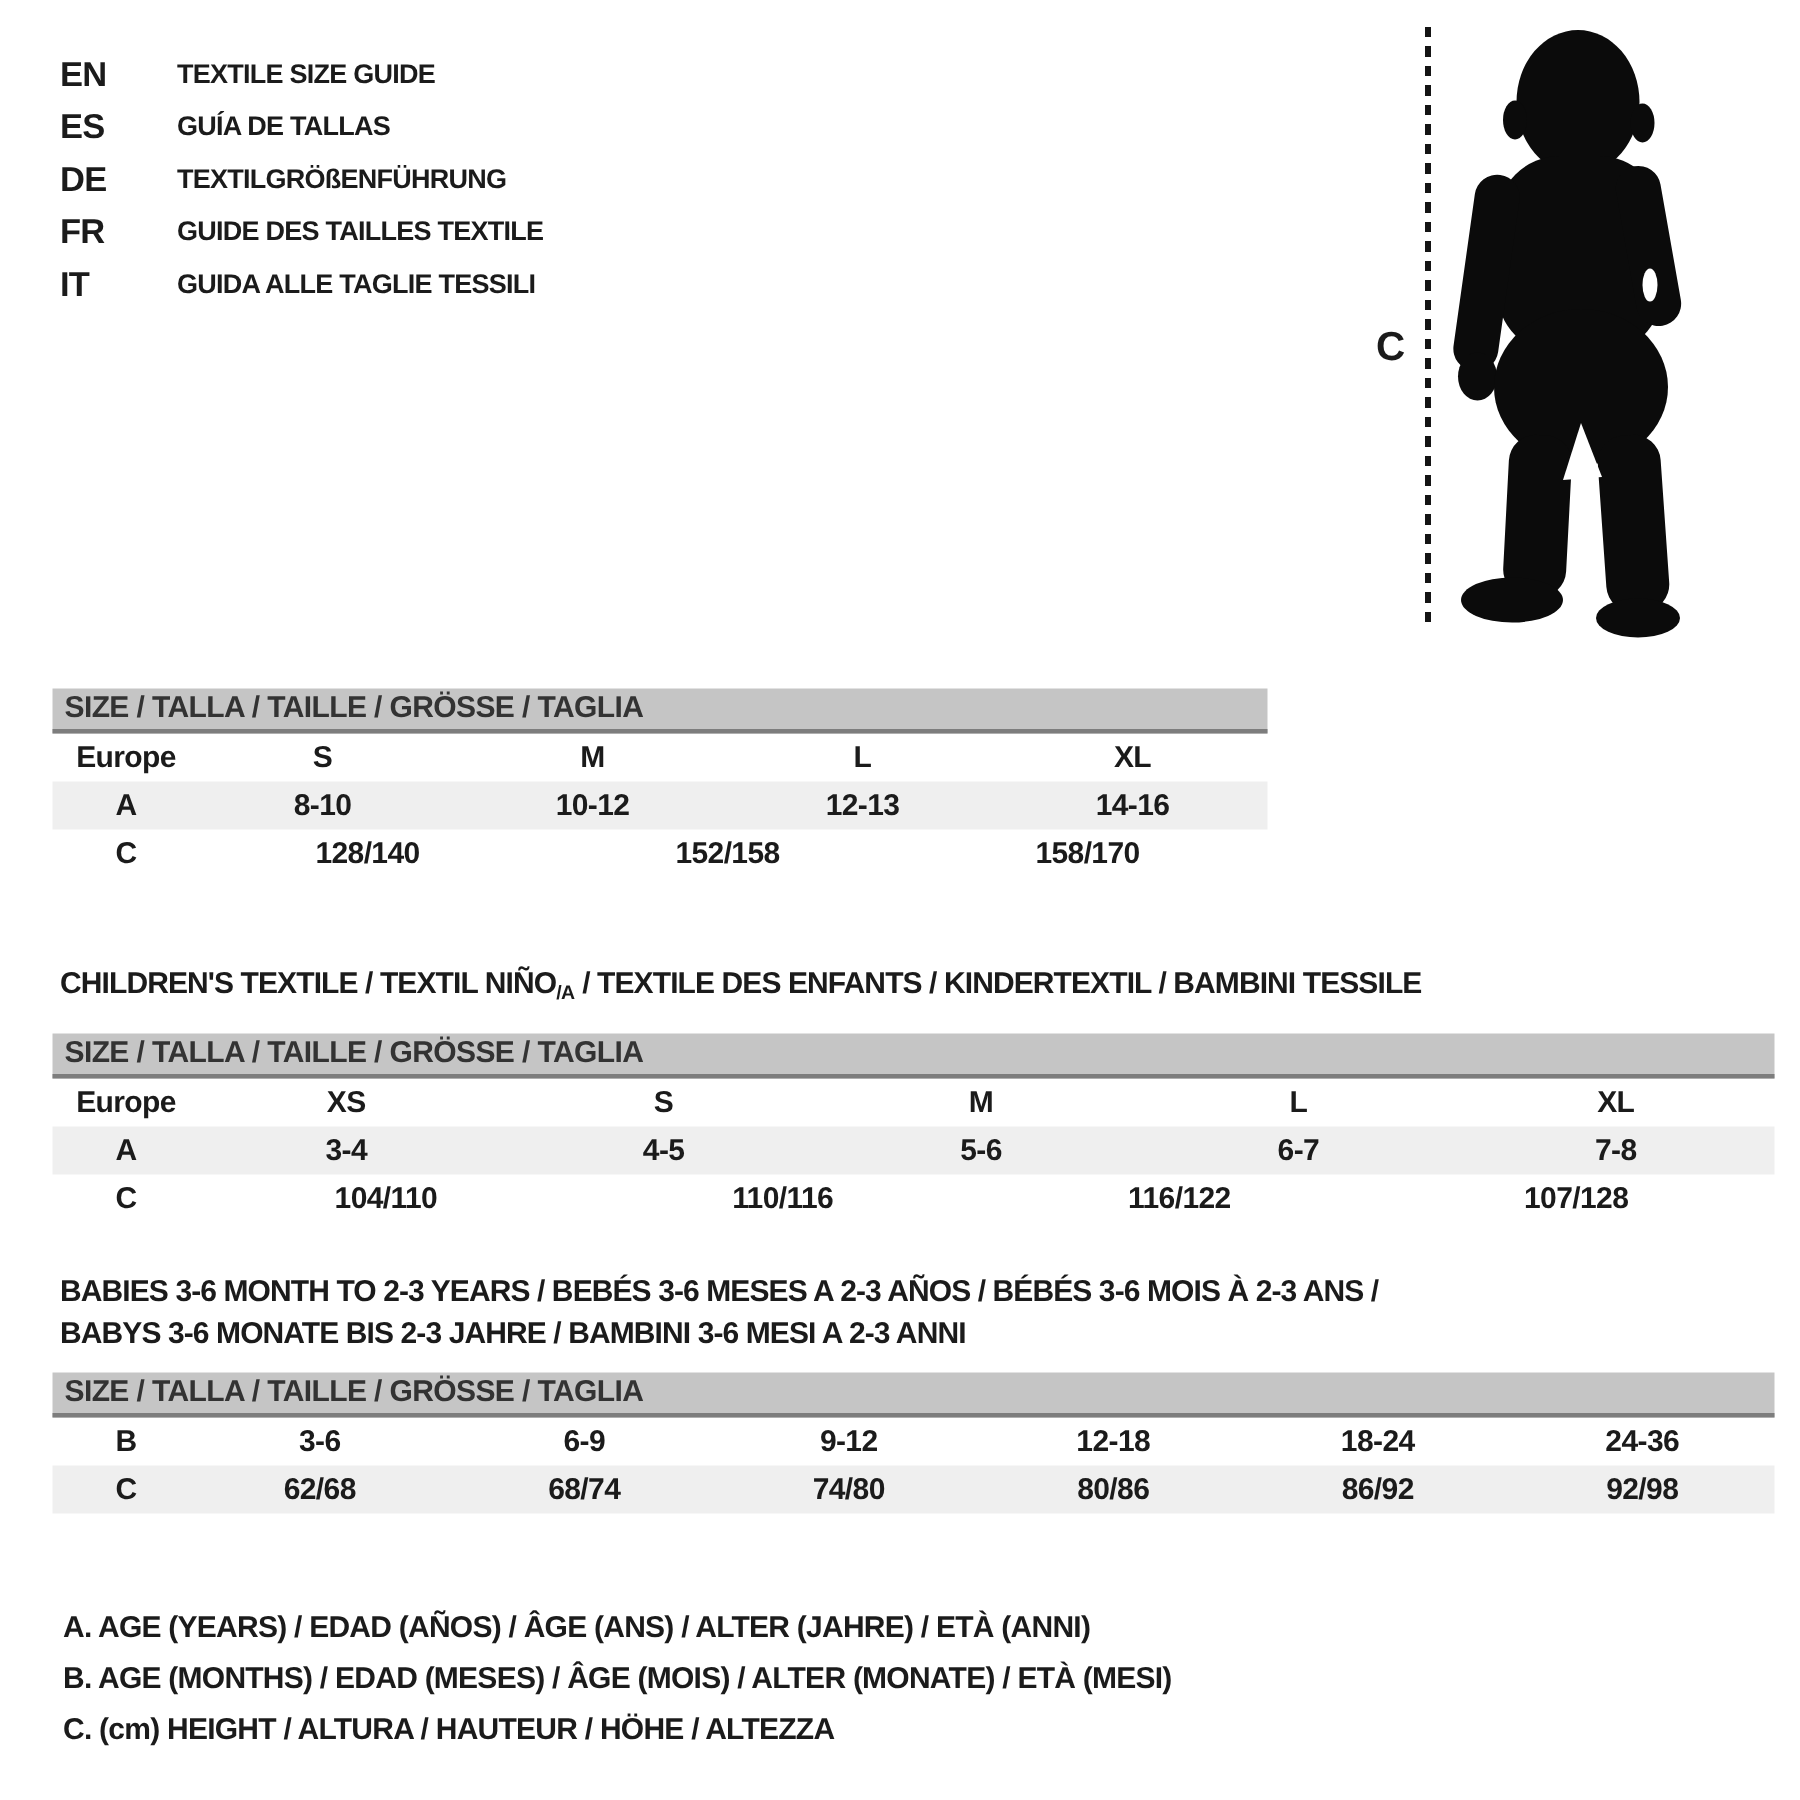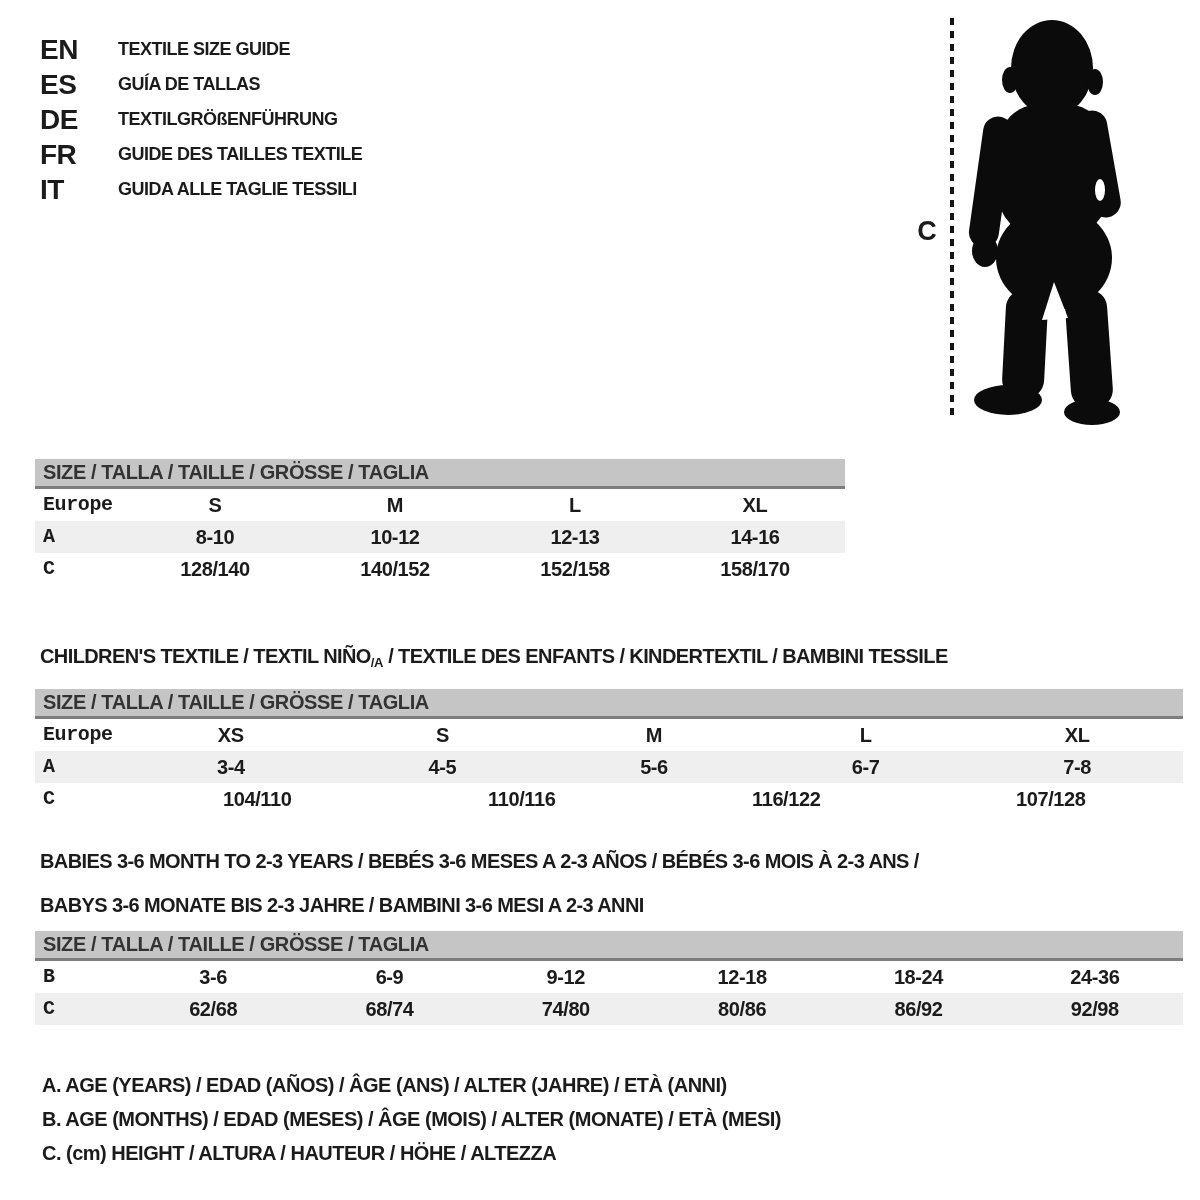--- a/index.html
+++ b/index.html
@@ -5,53 +5,53 @@
   html,body{margin:0;padding:0;}
   body{
     width:1200px;height:1200px;position:relative;overflow:hidden;
     background:#ffffff;color:#1b1b1b;
     font-family:"Liberation Sans","DejaVu Sans",sans-serif;
     -webkit-font-smoothing:antialiased;
   }
   
   .lang-list{position:absolute;left:40px;top:32px;}
   .lang-row{display:flex;height:35px;line-height:35px;}
-  .lang-code{width:78px;font-weight:bold;font-size:28px;letter-spacing:-0.5px;}
+  .lang-code{width:78px;font-weight:bold;font-size:23px;letter-spacing:-0.5px;}
   .lang-label{font-weight:bold;font-size:18px;letter-spacing:-0.5px;white-space:nowrap;}
   
   .measure-line{
     position:absolute;left:950px;top:18px;width:4px;height:400px;
     background:repeating-linear-gradient(to bottom,#141414 0 7px,transparent 7px 13px);
   }
   .measure-label{
     position:absolute;left:912px;top:216px;width:30px;
     font-weight:bold;font-size:27px;text-align:center;
   }
   .silhouette{position:absolute;left:968px;top:18px;width:172px;height:408px;}
   
   .section{position:absolute;left:35px;width:1148px;}
   .sec-junior{top:437px;}
   .sec-children{top:645px;}
   .sec-babies{top:850px;}
   .tbl-title{margin-left:5px;}
   .title-line{height:22px;line-height:22px;font-weight:bold;font-size:20px;
     letter-spacing:-0.6px;white-space:nowrap;}
-  .title-line + .title-line{margin-top:22px;}
+  .title-line + .title-line{margin-top:6px;}
   .title-line .sub{font-size:13px;vertical-align:-4px;letter-spacing:-0.3px;}
   .tblwrap{margin-top:22px;}
   .tblwrap.tight{margin-top:15px;}
   .size-band{
     height:27px;line-height:27px;background:#c5c5c5;border-bottom:3px solid #7d7d7d;
     padding-left:8px;font-weight:bold;font-size:20px;letter-spacing:-0.4px;color:#333333;
     box-sizing:border-box;height:30px;
   }
   .trow{display:flex;height:32px;line-height:32px;font-weight:bold;font-size:20px;
     letter-spacing:-0.4px;}
   .trow.shaded{background:#efefef;}
-  .tcell-label{width:90px;padding-left:8px;box-sizing:border-box;text-align:left;font-family:Liberation Mono, monospace;}
+  .tcell-label{width:90px;padding-left:8px;box-sizing:border-box;text-align:center;}
   .tcell{flex:1;text-align:center;}
   
   .legend{position:absolute;left:42px;top:1074px;}
   .legend-line{height:22px;line-height:22px;font-weight:bold;font-size:20px;
     letter-spacing:-0.5px;margin-bottom:12px;white-space:nowrap;}
 </style>
 </head>
 <body>
 
 <div class="lang-list">
@@ -113,21 +113,20 @@
       <div class="trow shaded">
         <div class="tcell-label">A</div>
         <div class="tcell">8-10</div>
         <div class="tcell">10-12</div>
         <div class="tcell">12-13</div>
         <div class="tcell">14-16</div>
       </div>
       <div class="trow">
         <div class="tcell-label">C</div>
         <div class="tcell">128/140</div>
-        <div class="tcell">140/152</div>
         <div class="tcell">152/158</div>
         <div class="tcell">158/170</div>
       </div>
     </div>
 </div>
 
 <div class="section sec-children">
   <div class="tbl-title">
       <div class="title-line"><span>CHILDREN'S TEXTILE / TEXTIL NIÑO</span><span class="sub">/A</span><span> / TEXTILE DES ENFANTS / KINDERTEXTIL / BAMBINI TESSILE</span></div>
     </div>

